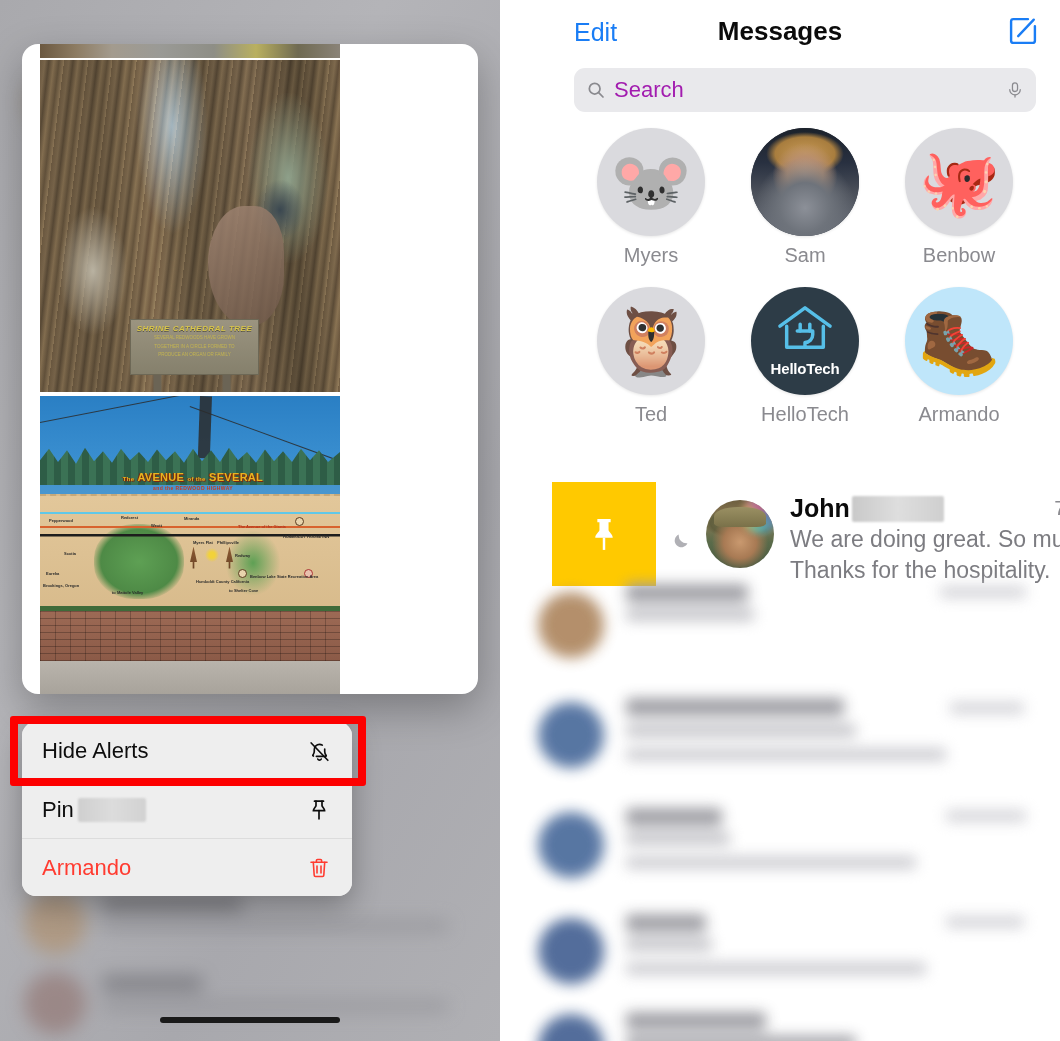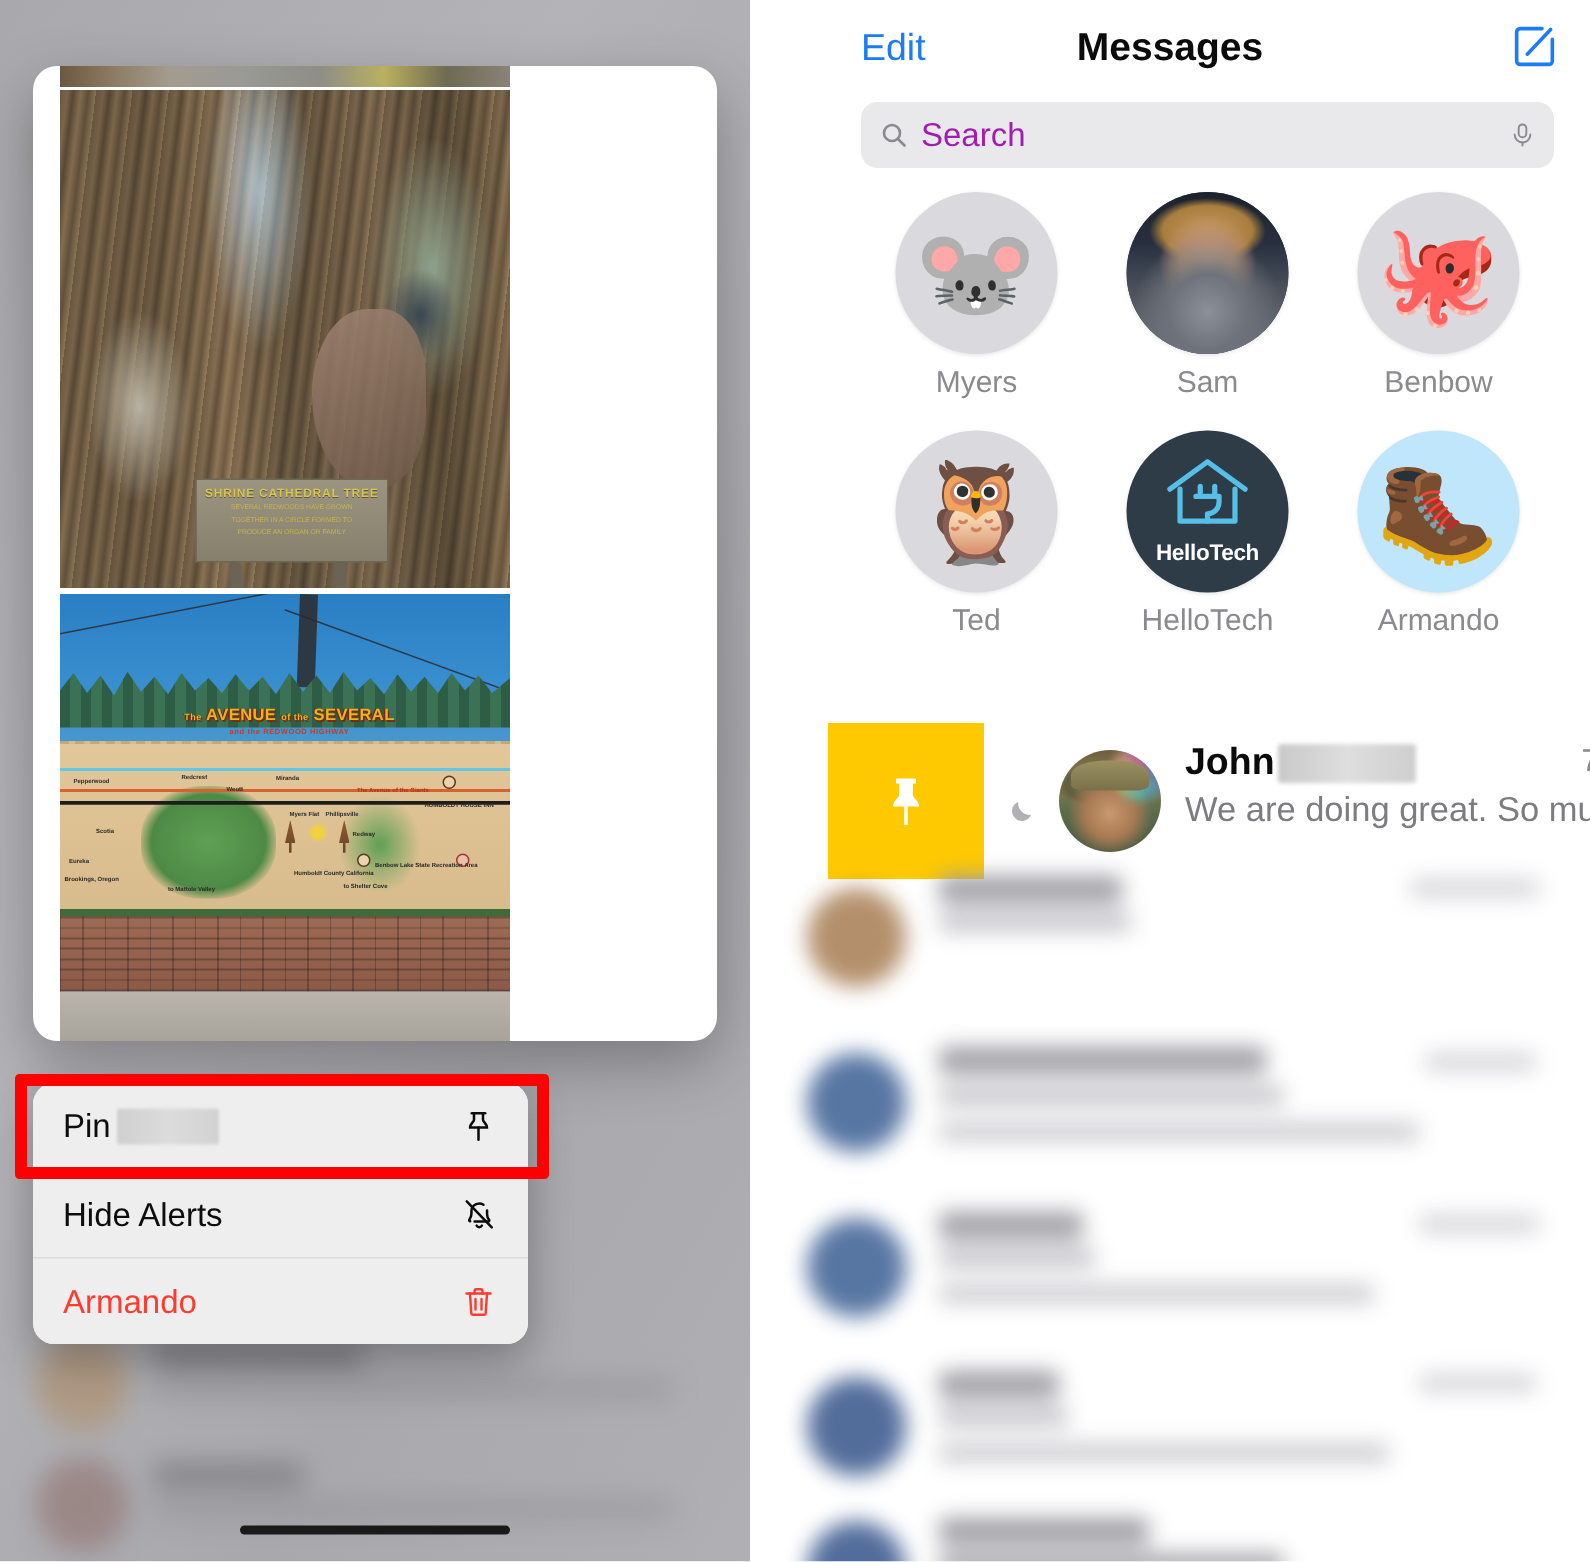--- a/index.html
+++ b/index.html
@@ -56,21 +56,21 @@
   .photo-a .burl { position:absolute; left:56%; top:44%; width:76px; height:120px; border-radius:50% 40% 45% 55%;
     background: linear-gradient(150deg,#a08573,#6d5748); opacity:.85; }
   .tree-sign {
     position:absolute; left: 30%; top: 78%; width: 43%; height: 17%;
     background: linear-gradient(180deg,#9b9480,#85806c);
     border: 1px solid #6d6856;
     display:flex; flex-direction:column; align-items:center; justify-content:flex-start;
     padding-top: 4px; overflow:hidden;
   }
   .tree-sign .t1 { font-size: 8px; letter-spacing:.5px; color:#d8c54a; font-weight:700; white-space:nowrap;
-    text-shadow:0 1px 0 rgba(0,0,0,.4); }
+    text-shadow:0 1px 0 rgba(0,0,0,.4);font-style:italic; }
   .tree-sign .t2 { font-size: 4.5px; color:#c9b84d; line-height:1.5; text-align:center; white-space:nowrap; opacity:.92; margin-top:2px; }
   .sign-legs { position:absolute; left:34%; top:95%; width:34%; height:5%;
     background: linear-gradient(90deg, transparent 10%, #6b6455 12%, #6b6455 18%, transparent 20%, transparent 78%, #6b6455 80%, #6b6455 86%, transparent 88%); }
 
   .photo-b {
     position: absolute; left: 18px; top: 352px; width: 300px; height: 298px;
     background: linear-gradient(180deg,#2a7fc4 0%,#3a8fd0 22%,#4a97cf 34%, #3f8ec9 40%);
     overflow:hidden;
   }
   .sky-wire { position:absolute; background:#2b2b2b; height:1px; transform-origin:0 0; opacity:.85; }
@@ -314,42 +314,42 @@
         <div class="green-strip"></div>
         <div class="brick"></div>
         <div class="sidewalk"></div>
       </div>
     </div>
 
     <div class="ctx-menu">
 
       <div class="ctx-item">
         <div class="ctx-label">
-          <span>Pin</span>
-          <span class="redact"></span>
-        </div>
-        <span class="ctx-icon">
-          <svg viewBox="0 0 24 24" width="24" height="24" fill="none" stroke="#0d0d0d" stroke-width="1.7" stroke-linecap="round">
-            <path d="M7.5 3.2h9"></path>
-            <path d="M9 3.2v4.3c0 1.6-2.6 2.6-2.6 5.1h11.2c0-2.5-2.6-3.5-2.6-5.1V3.2"></path>
-            <path d="M12 12.6v8.2"></path>
-          </svg>
-        </span>
-      </div>
-
-      <div class="ctx-item">
-        <div class="ctx-label">
           <span>Hide Alerts</span>
         </div>
         <span class="ctx-icon">
           <svg viewBox="0 0 24 24" width="25" height="25" fill="none" stroke="#0d0d0d" stroke-width="1.6" stroke-linecap="round">
             <path d="M6.2 16.4c-.5 0-.9-.6-.5-1.1.8-1 1.3-2 1.3-3.6V10c0-2.7 2.2-4.9 5-4.9 1 0 1.9.3 2.7.8"></path>
             <path d="M17 9.6V12c0 1.6.5 2.6 1.3 3.6.4.5 0 1.1-.5 1.1H9"></path>
             <path d="M10.3 19.2a1.9 1.9 0 0 0 3.4 0"></path>
             <path d="M4 3.8 20 20.4"></path>
+          </svg>
+        </span>
+      </div>
+
+      <div class="ctx-item">
+        <div class="ctx-label">
+          <span>Pin</span>
+          <span class="redact"></span>
+        </div>
+        <span class="ctx-icon">
+          <svg viewBox="0 0 24 24" width="24" height="24" fill="none" stroke="#0d0d0d" stroke-width="1.7" stroke-linecap="round">
+            <path d="M7.5 3.2h9"></path>
+            <path d="M9 3.2v4.3c0 1.6-2.6 2.6-2.6 5.1h11.2c0-2.5-2.6-3.5-2.6-5.1V3.2"></path>
+            <path d="M12 12.6v8.2"></path>
           </svg>
         </span>
       </div>
 
       <div class="ctx-item">
         <div class="ctx-label danger">
           <span>Armando</span>
         </div>
         <span class="ctx-icon">
           <svg viewBox="0 0 24 24" width="24" height="24" fill="none" stroke="#ff3b30" stroke-width="1.6" stroke-linecap="round">
@@ -464,20 +464,21 @@
       <div class="row-avatar">
         <span class="colorpop"></span>
         <span class="hat"></span>
       </div>
       <div class="row-text">
         <div class="row-name">
           <span>John</span>
           <span class="redact2"></span>
         </div>
         <div class="row-prev">We are doing great. So much tra</div>
+        <div class="row-prev">Thanks for the hospitality.</div>
         <div class="row-time">7</div>
       </div>
     </div>
 
     <div class="blur-list">
       <div class="bl-row" style="top:0px; height:104px;">
         <div class="bl-av" style="top:10px; background:#b08a64;"></div>
         <div class="bl-n" style="top:2px; width:122px;"></div>
         <div class="bl-p1" style="top:26px; width:128px;"></div>
         <div class="bl-t" style="right:24px; top:4px; width:86px;"></div>

